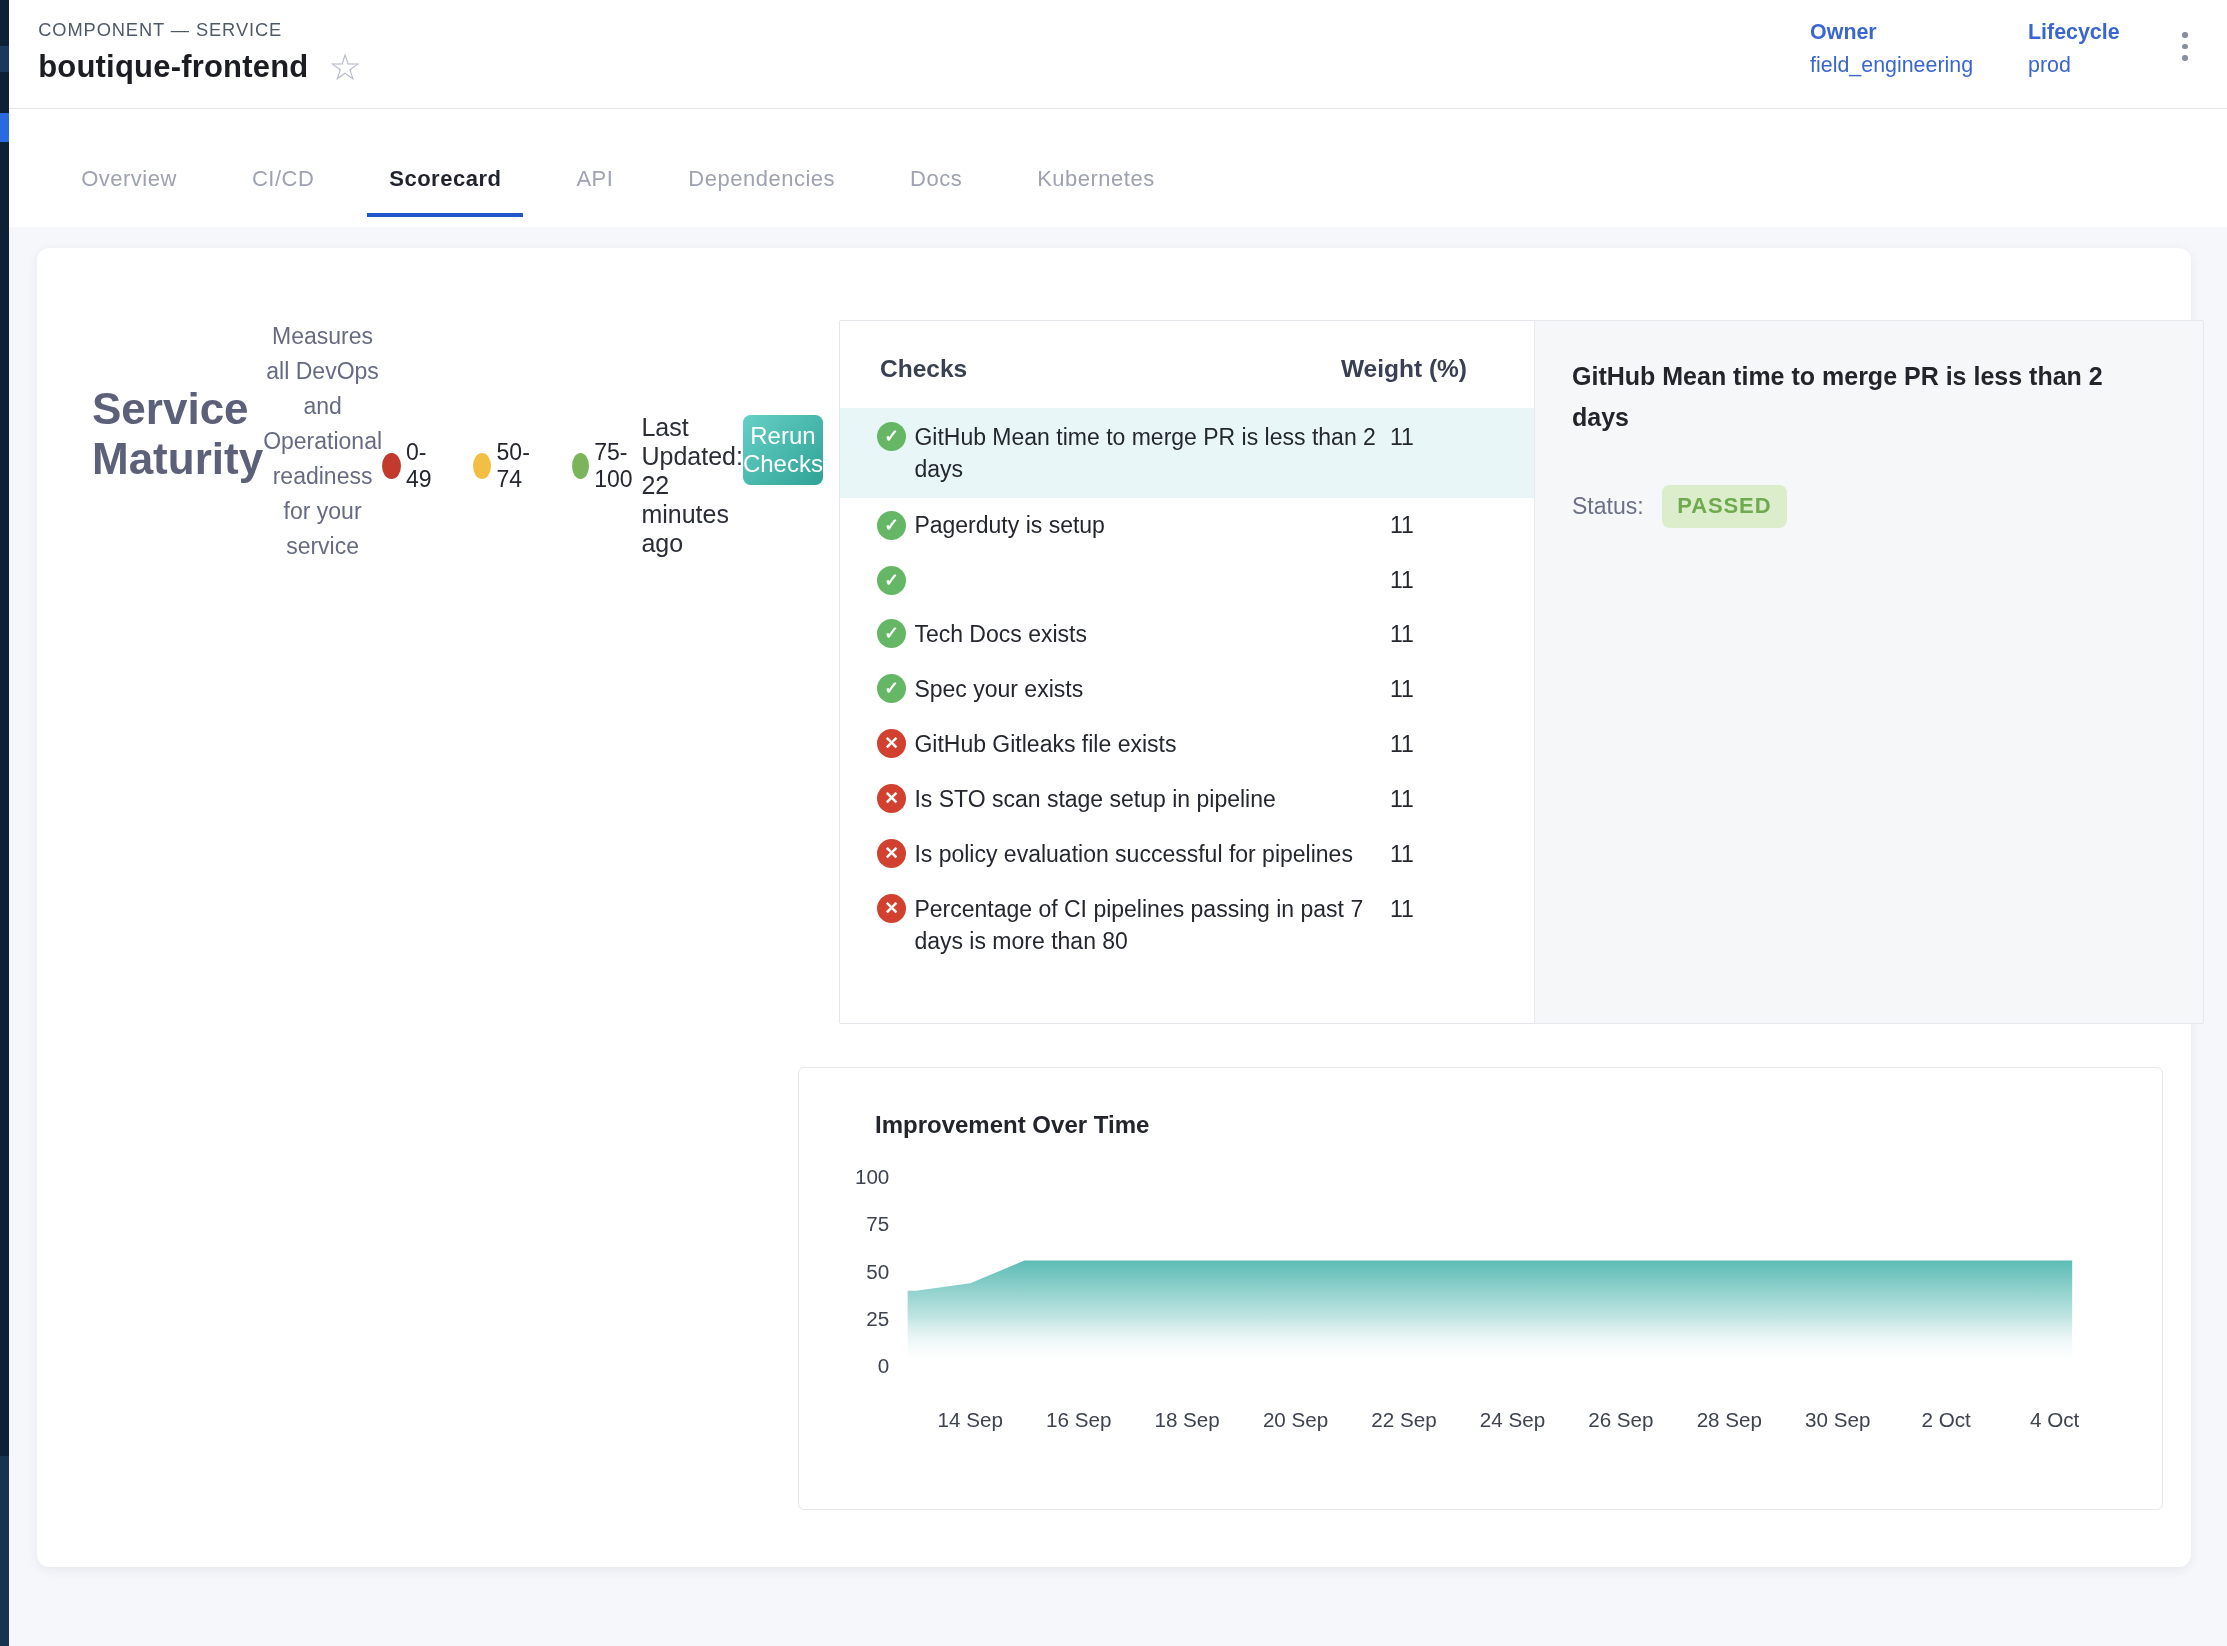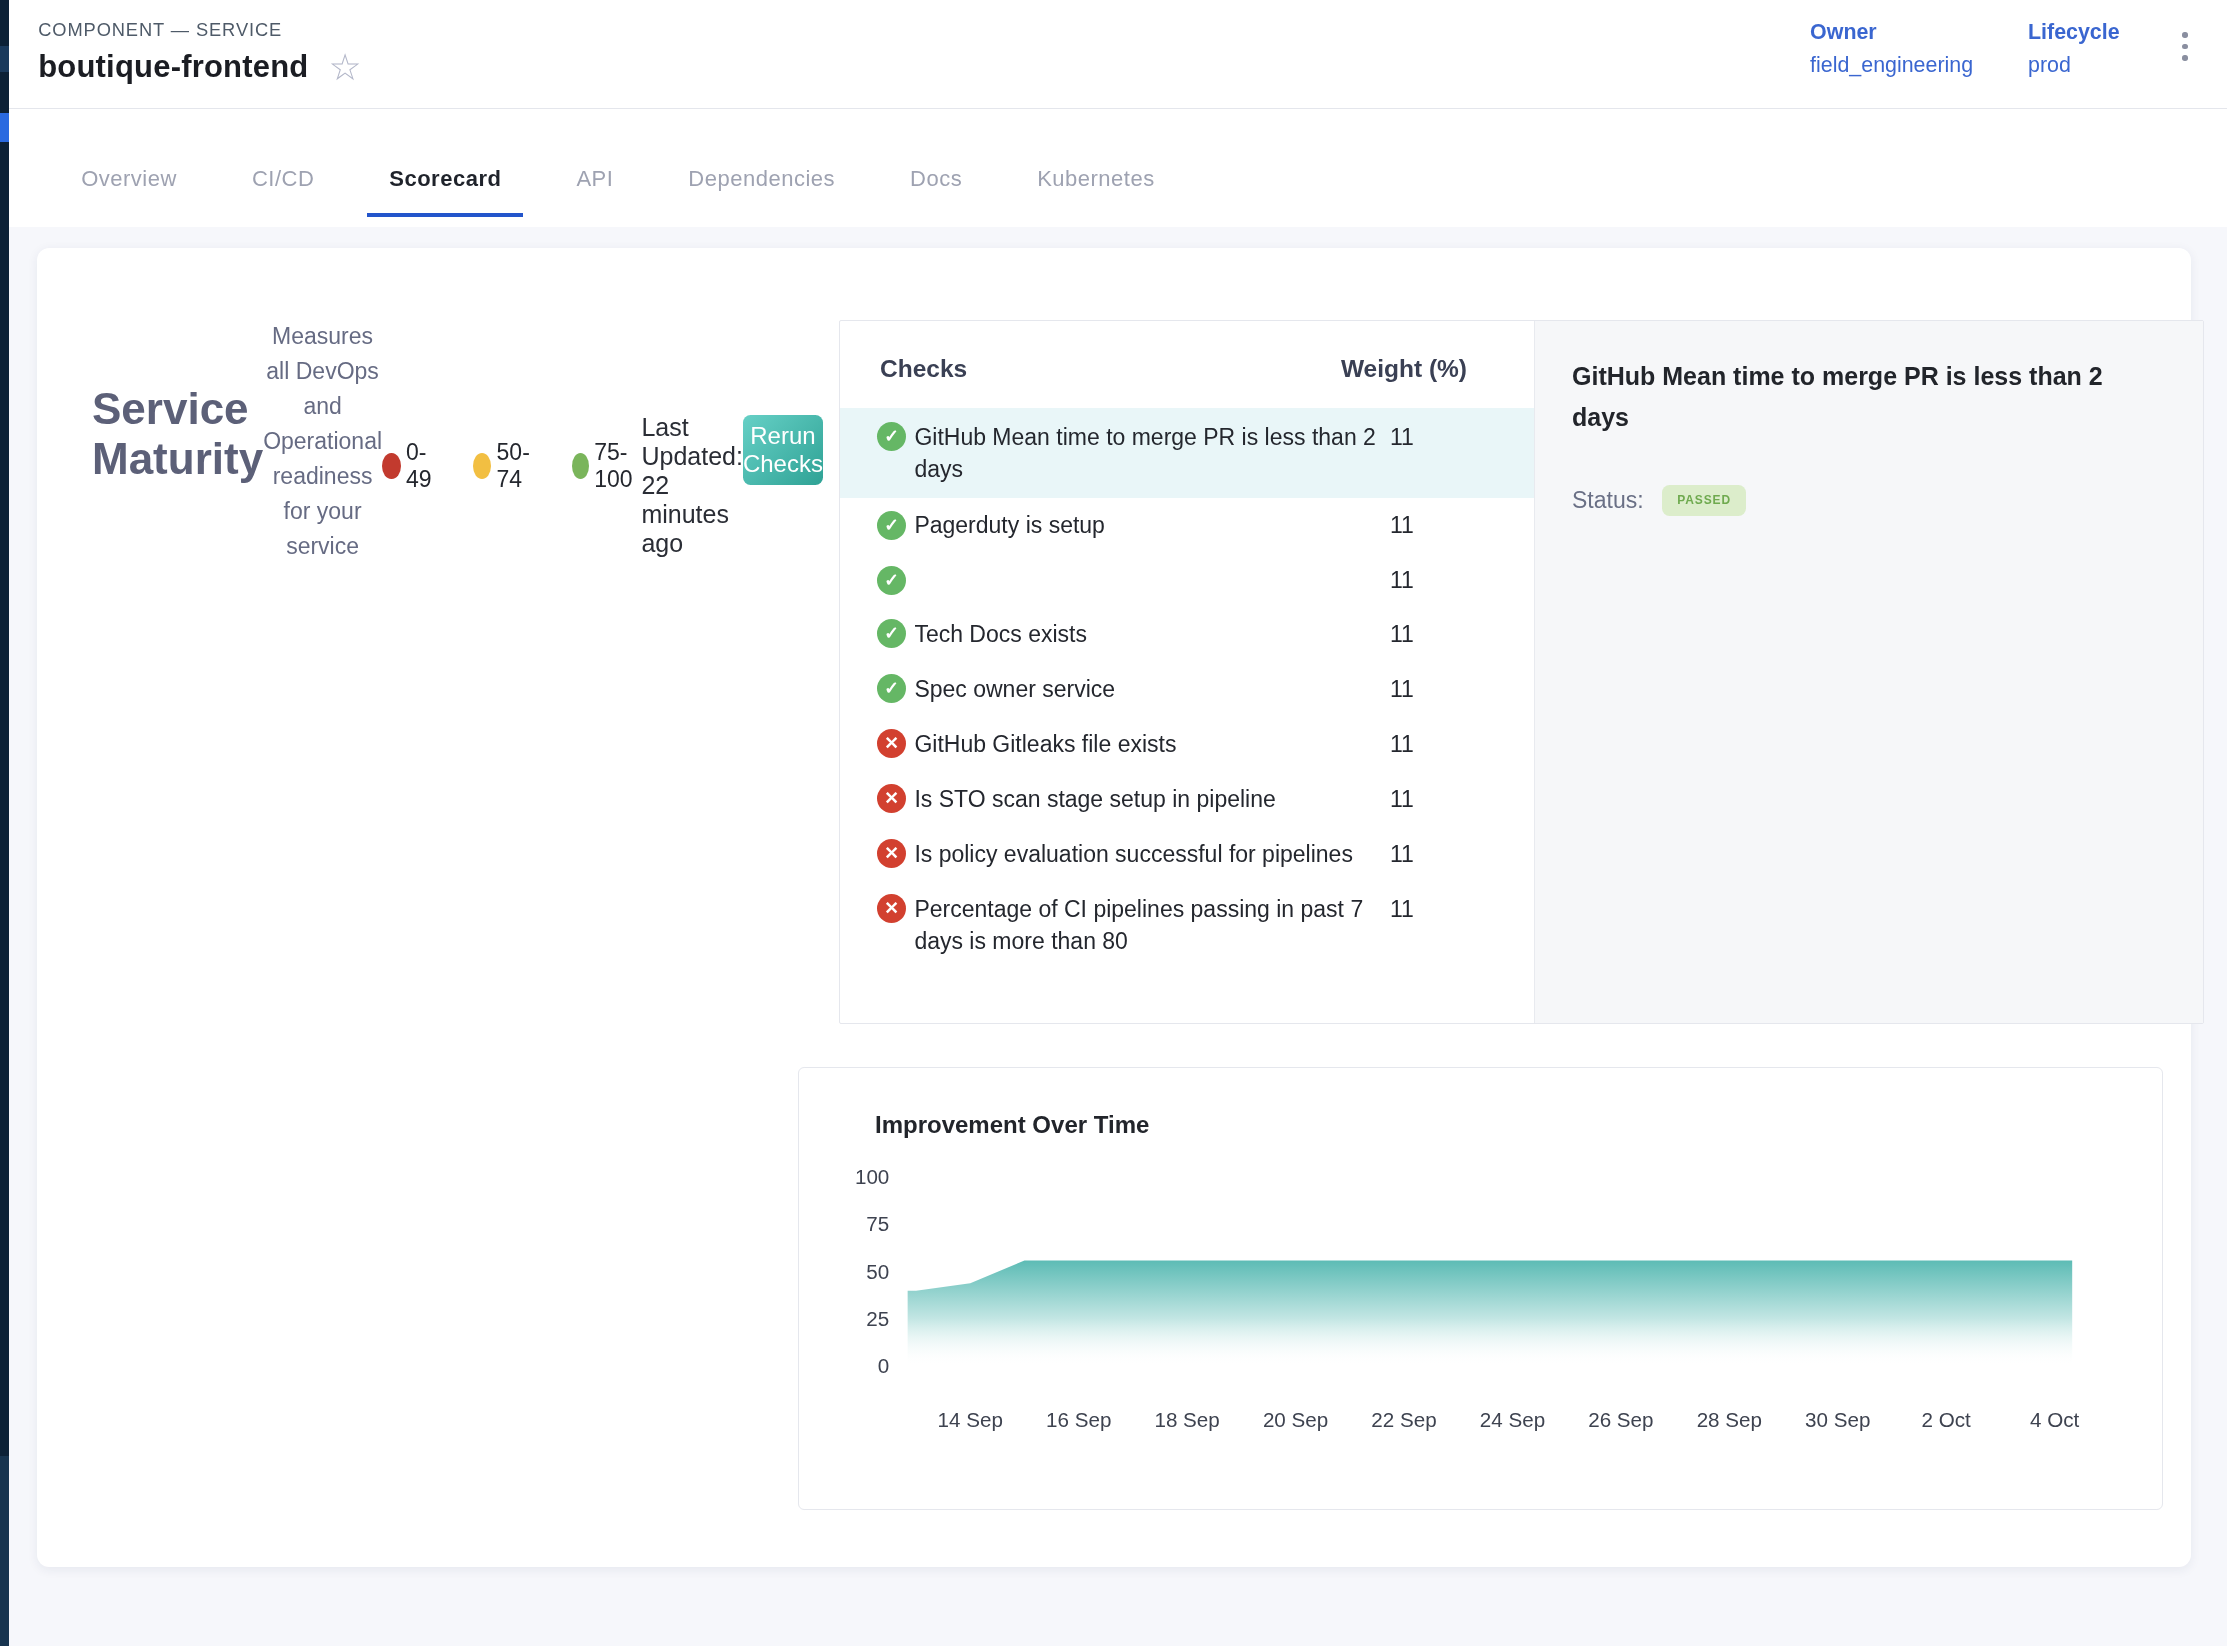--- a/index.html
+++ b/index.html
@@ -68,21 +68,21 @@
   .cicon.ok { background:#65B765; }
   .cicon.fail { background:#D2402F; }
   .ctext { width:489px; font-size:23px; line-height:32px; color:#24272E; }
   .cweight { position:absolute; left:550px; top:11.5px; font-size:23px; line-height:32px; color:#24272E; }
   .crow.sel .cweight { top:13px; }
 
   
   .detail { flex:1; background:#F6F7F9; border-left:1.5px solid #E8EAEF; padding:35px 43px 0 37px; }
   .detail h3 { font-size:25px; font-weight:700; color:#22252B; line-height:41px; max-width:550px; }
   .status-row { margin-top:47px; display:flex; align-items:center; font-size:23px; color:#6A7086; }
-  .badge { margin-left:18.3px; background:#DCEDCB; color:#6FAA4F; font-size:12px; font-weight:600;
+  .badge { margin-left:18.3px; background:#DCEDCB; color:#6FAA4F; font-size:22px; font-weight:600;
            letter-spacing:0.9px; padding:8.4px 15.3px; border-radius:7.6px; }
 
   
   .chart-card { position:absolute; left:761px; top:819px; width:1365px; height:443px; border:1.5px solid #E5E7ED; border-radius:6.1px; background:#fff; }
   .chart-title { position:absolute; left:76px; top:43px; font-size:24px; font-weight:700; color:#22252B; }
   #improvement-chart { position:absolute; left:15.3px; top:84px; }
   #improvement-chart text { font-family:"Liberation Sans",sans-serif; }
 </style>
 </head>
 <body>
@@ -174,21 +174,21 @@
               <span class="cicon ok">✓</span>
               <span class="cweight">11</span>
             </div>
             <div class="crow">
               <span class="cicon ok">✓</span>
               <span class="ctext">Tech Docs exists</span>
               <span class="cweight">11</span>
             </div>
             <div class="crow">
               <span class="cicon ok">✓</span>
-              <span class="ctext">Spec owner service</span>
+              <span class="ctext">Spec your exists</span>
               <span class="cweight">11</span>
             </div>
             <div class="crow">
               <span class="cicon fail">✕</span>
               <span class="ctext">GitHub Gitleaks file exists</span>
               <span class="cweight">11</span>
             </div>
             <div class="crow">
               <span class="cicon fail">✕</span>
               <span class="ctext">Is STO scan stage setup in pipeline</span>

